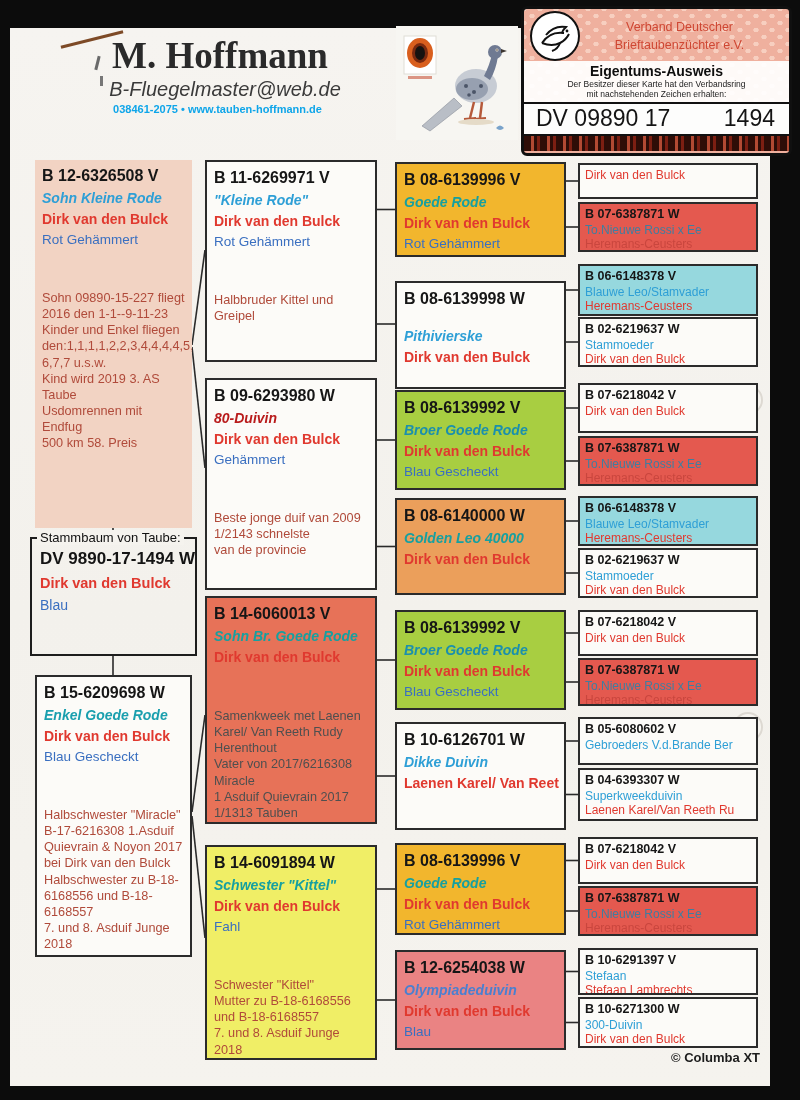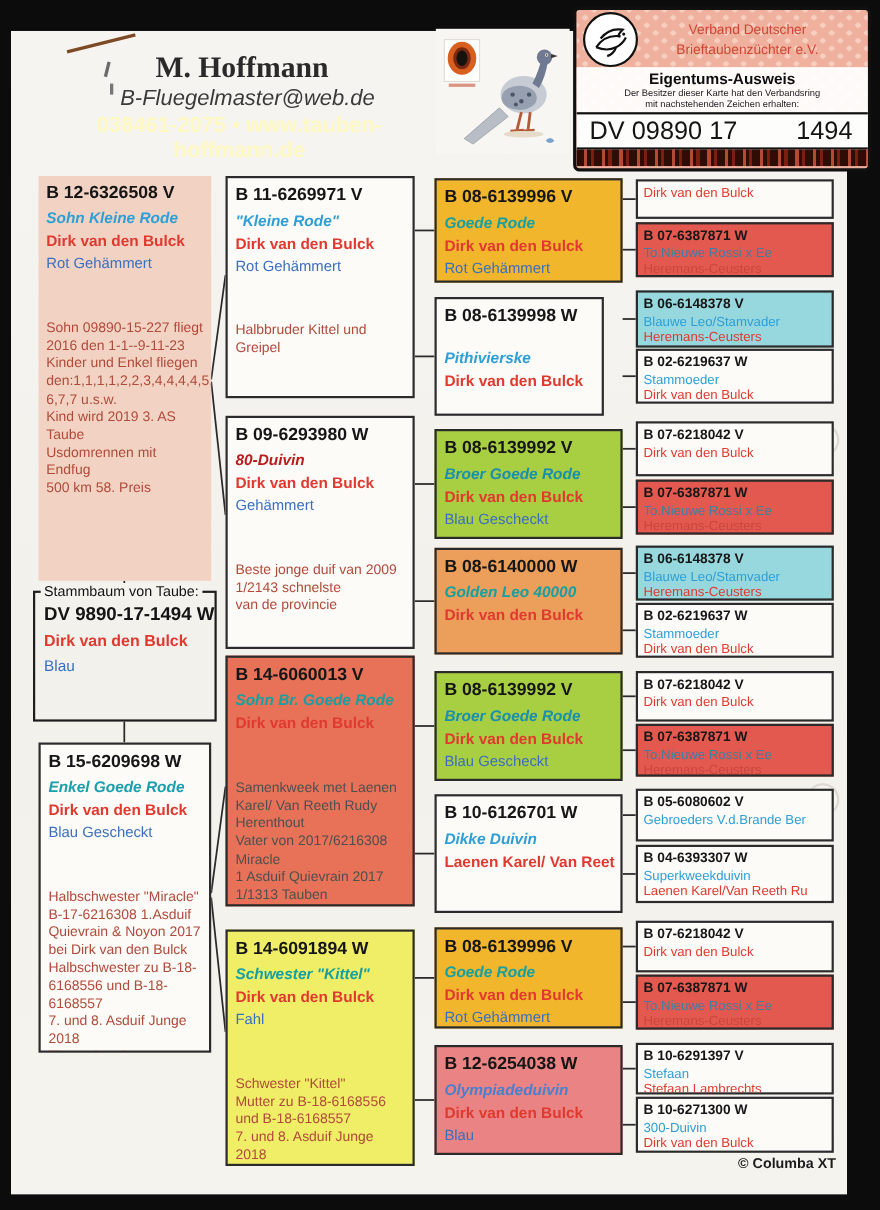--- a/index.html
+++ b/index.html
@@ -2,26 +2,26 @@
 <html><head>
 <meta charset="utf-8">
 <style>
   html,body{margin:0;padding:0;background:#222;}
   .scan{position:relative;width:800px;height:1100px;background:#0c0c0c;overflow:hidden;
         font-family:"Liberation Sans",sans-serif;}
   .page{position:absolute;left:10px;top:28px;width:760px;height:1058px;
         background:linear-gradient(180deg,#f6f4f0 0%,#f3f1ec 55%,#f5f3ee 100%);}
   .edge{position:absolute;background:#0c0c0c;}
   
-  .hdr-name{position:absolute;left:100px;top:46px;width:240px;text-align:center;
-            font-family:"Liberation Serif",serif;font-weight:bold;font-size:27px;color:#2a2a2a;}
+  .hdr-name{position:absolute;left:100px;top:34px;width:240px;text-align:center;
+            font-family:"Liberation Serif",serif;font-weight:bold;font-size:37px;color:#2a2a2a;}
   .hdr-email{position:absolute;left:70px;top:78px;width:310px;text-align:center;
              font-style:italic;font-size:20px;color:#3a3a3a;}
   .hdr-contact{position:absolute;left:30px;top:103px;width:375px;text-align:center;
-               font-weight:bold;font-size:20px;color:#fef9c3;}
+               font-weight:bold;font-size:11px;color:#0ea5e9;}
   .pen1{position:absolute;left:60px;top:38px;width:64px;border-top:3px solid #7d4a26;
         transform:rotate(-14deg);}
   .pen2{position:absolute;left:96px;top:56px;width:3px;height:14px;background:#6a6a6a;transform:rotate(14deg);}
   .pen3{position:absolute;left:100px;top:76px;width:3px;height:10px;background:#777;}
   
   .card{position:absolute;left:521px;top:6px;width:271px;height:150px;z-index:12;
         border:3px solid #101010;border-radius:6px;box-sizing:border-box;overflow:hidden;
         background-color:#efb09e;
         background-image:radial-gradient(#f7cfc0 22%,transparent 24%),radial-gradient(#f7cfc0 22%,transparent 24%);
         background-size:16px 14px;background-position:0 0,8px 7px;}
@@ -260,21 +260,21 @@
 Tienverbond
 B-18-6168556 1. AS Taube
 Alte + Jährige 2019</div>
       </div>
       <div class="box" style="left: 395px; top: 162px; width: 171px; height: 95px; background: rgb(242, 182, 45);">
         <div class="l-ring">B 08-6139996 V</div>
         <div class="l-nick" style="color: rgb(22, 160, 160);">Goede Rode</div>
         <div class="l-owner">Dirk van den Bulck</div>
         <div class="l-color">Rot Gehämmert</div>
       </div>
-      <div class="box" style="left: 395px; top: 270px; width: 154px; height: 108px; background: rgb(252, 251, 248);">
+      <div class="box" style="left: 395px; top: 281px; width: 171px; height: 108px; background: rgb(252, 251, 248);">
         <div class="l-ring">B 08-6139998 W</div>
         <div class="l-nick" style="color: rgb(46, 159, 214); margin-top: 20px;">Pithivierske</div>
         <div class="l-owner">Dirk van den Bulck</div>
       </div>
       <div class="box" style="left: 395px; top: 390px; width: 171px; height: 100px; background: rgb(168, 206, 65);">
         <div class="l-ring">B 08-6139992 V</div>
         <div class="l-nick" style="color: rgb(26, 143, 174);">Broer Goede Rode</div>
         <div class="l-owner">Dirk van den Bulck</div>
         <div class="l-color">Blau Gescheckt</div>
       </div>

